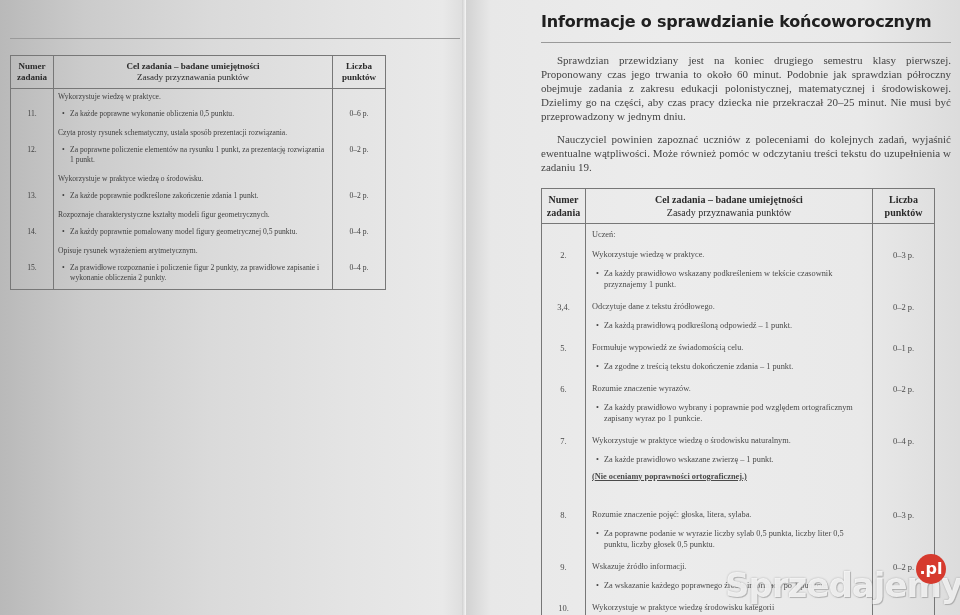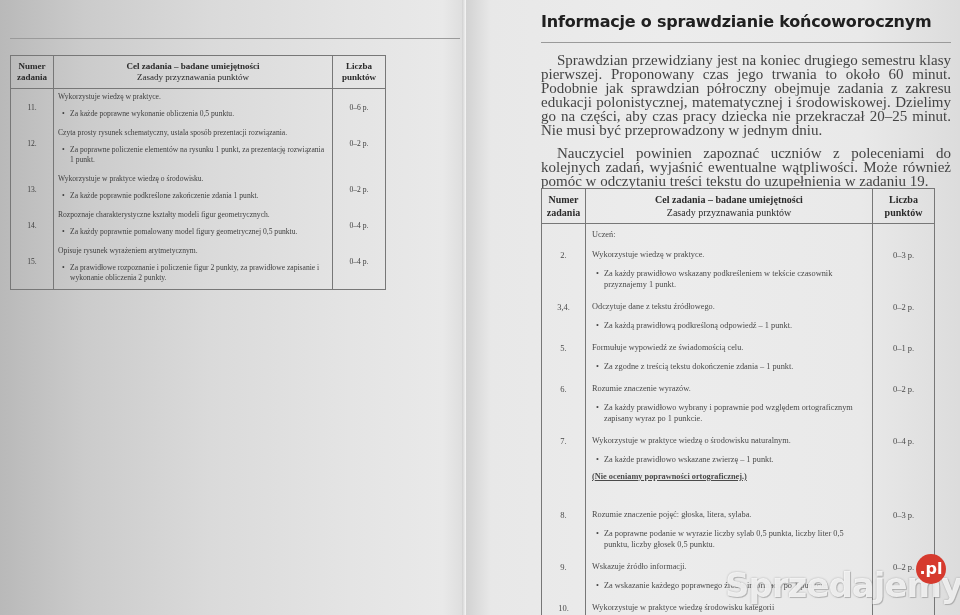--- a/index.html
+++ b/index.html
@@ -27,21 +27,21 @@
     color: #202020; letter-spacing: -0.2px; white-space: nowrap;
   }
   .page-left .title { left: 10px; top: 6px; font-size: 14.5px; }
   .page-right .title { left: 75px; top: 12px; font-size: 16px; }
   .rule { position: absolute; height: 1px; background: #9a9a9a; }
   .page-left .rule { left: 10px; top: 38px; width: 450px; }
   .page-right .rule { left: 75px; top: 42px; width: 410px; }
 
   .intro {
     position: absolute; left: 75px; top: 53px; width: 410px;
-    font-size: 15px; line-height: 14px; color: #444; text-align: justify;
+    font-size: 11px; line-height: 14px; color: #444; text-align: justify;
   }
   .intro p { margin: 0 0 9px 0; text-indent: 16px; }
 
   table.scoring {
     position: absolute; border-collapse: collapse; table-layout: fixed;
     font-family: "Liberation Serif", serif;
   }
   table.scoring th, table.scoring td { border-left: 1px solid #777; border-right: 1px solid #777; vertical-align: top; }
   table.scoring th {
     border-top: 1px solid #777; border-bottom: 1px solid #777;
@@ -57,21 +57,21 @@
   .note { display: block; text-decoration: underline; }
 
   
   .tbl-left { left: 10px; top: 55px; width: 376px; font-size: 7.6px; color: #404040; }
   .tbl-left th { font-size: 9px; line-height: 11px; padding: 3px 2px; height: 26px; }
   .tbl-left col.c-num { width: 43px; }
   .tbl-left col.c-pts { width: 53px; }
   .tbl-left td { padding: 3px 4px 0 4px; line-height: 10px; }
   .tbl-left td .crit { height: 17px; }
   .tbl-left td .rule-item { margin-bottom: 6px; }
-  .tbl-left td.num, .tbl-left td.pts { padding-top: 14px; }
+  .tbl-left td.num, .tbl-left td.pts { padding-top: 20px; }
 
   
   .tbl-right { left: 75px; top: 188px; width: 394px; font-size: 8.3px; color: #4a4a4a; }
   .tbl-right th { font-size: 10px; line-height: 13px; padding: 3px 2px; height: 28px; }
   .tbl-right col.c-num { width: 44px; }
   .tbl-right col.c-pts { width: 62px; }
   .tbl-right td { padding: 3px 6px 0 6px; line-height: 11px; }
   .tbl-right td .crit { height: 19px; }
   .tbl-right td .rule-item { margin-bottom: 8px; }
   .tbl-right td .note { margin-top: -2px; margin-bottom: 24px; font-weight: bold; }

